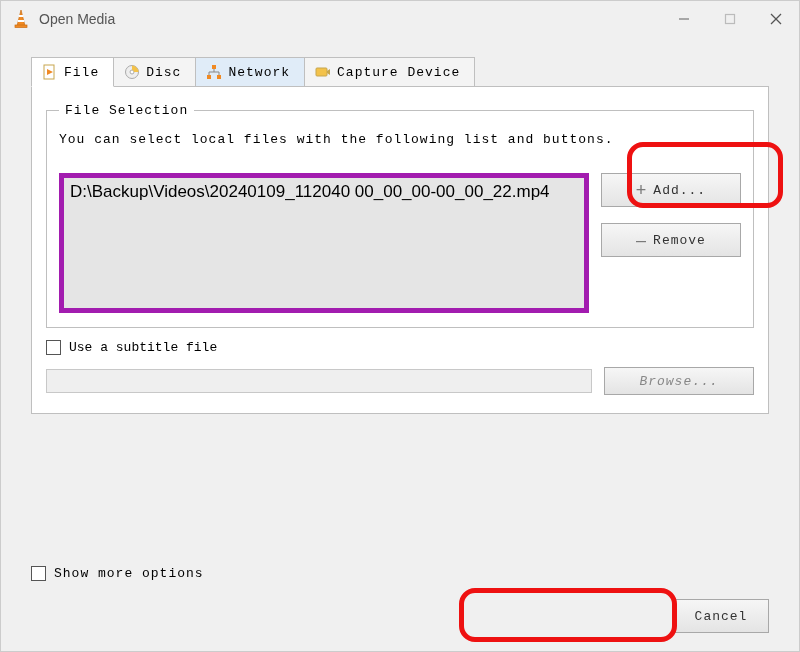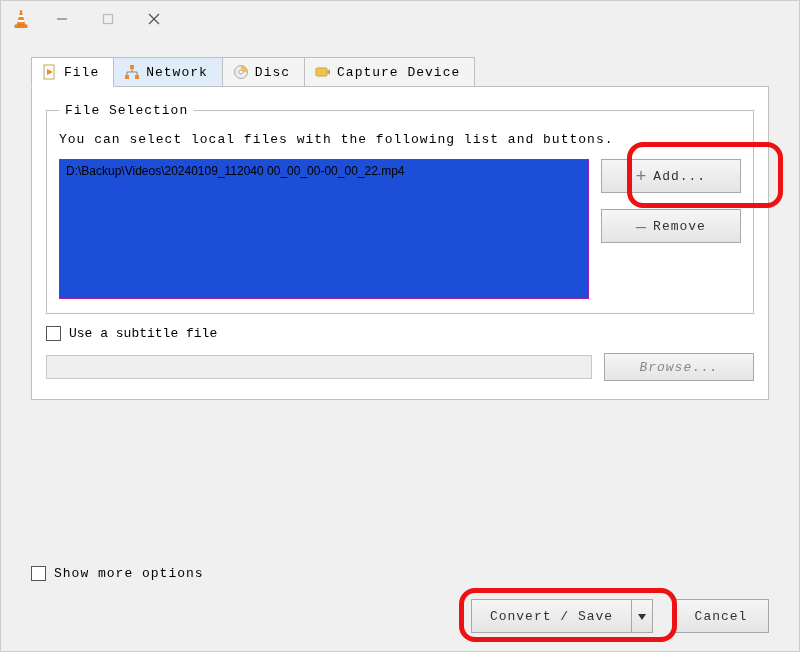--- a/index.html
+++ b/index.html
@@ -97,36 +97,36 @@
     border: 1px solid #bfbfbf;
     margin: 0 0 12px 0;
     padding: 10px 12px 14px 12px;
   }
   fieldset.section legend {
     padding: 0 6px;
     font-family: "SimSun","Courier New",monospace;
     letter-spacing: 1px;
   }
   .hint {
-    margin: 4px 0 12px 0;
+    margin: 4px 0 26px 0;
     font-family: "SimSun","Courier New",monospace;
     letter-spacing: 1px;
   }
   .filerow {
     display: flex;
     gap: 12px;
   }
   .filelist {
     flex: 1;
     height: 140px;
-    border: 1px solid #a21caf;
-    background: #1d4ed8;
+    border: 5px solid #a21caf;
+    background: #e5e5e5;
     padding: 4px 6px;
     font-family: "Segoe UI", Arial, sans-serif;
-    font-size: 12px;
+    font-size: 17px;
     overflow: hidden;
   }
   .filebtns {
     width: 140px;
     display: flex;
     flex-direction: column;
     gap: 16px;
     position: relative;
   }
   .btn {
@@ -225,20 +225,21 @@
 
   <div class="titlebar">
     <span class="app-icon">
       <svg viewBox="0 0 20 20">
           <path d="M10 1 L14 17 H6 Z" fill="#f08a24" stroke="#c96c10" stroke-width="0.7"></path>
           <rect x="4" y="16" width="12" height="2.5" fill="#f08a24" stroke="#c96c10" stroke-width="0.7"></rect>
           <rect x="7.6" y="6" width="4.8" height="2" fill="#fff"></rect>
           <rect x="6.8" y="11" width="6.4" height="2" fill="#fff"></rect>
         </svg>
     </span>
+    <span class="title">Open Media</span>
     <div class="winbtns">
       <div class="winbtn">
         <svg width="12" height="12" viewBox="0 0 12 12">
             <line x1="1" y1="6" x2="11" y2="6" stroke="#777" stroke-width="1.2"></line>
           </svg>
       </div>
       <div class="winbtn">
         <svg width="12" height="12" viewBox="0 0 12 12">
             <rect x="1.5" y="1.5" width="9" height="9" fill="none" stroke="#bbb" stroke-width="1.2"></rect>
           </svg>
@@ -256,44 +257,44 @@
 
     <div class="tabs">
       <div class="tab active">
         <span class="icon">
           <svg viewBox="0 0 16 16">
               <rect x="2" y="1" width="10" height="14" fill="#fff" stroke="#c7a64e" stroke-width="1"></rect>
               <polygon points="5,5 5,11 11,8" fill="#f08a24"></polygon>
             </svg>
         </span>
         <span>File</span>
+      </div>
+      <div class="tab">
+        <span class="icon">
+          <svg viewBox="0 0 16 16">
+              <circle cx="8" cy="8" r="6.5" fill="#eee" stroke="#aaa"></circle>
+              <circle cx="8" cy="8" r="2" fill="#fff" stroke="#aaa"></circle>
+              <path d="M8 1.5 A6.5 6.5 0 0 1 14.5 8 L10 8 A2 2 0 0 0 8 6 Z" fill="#f3c24a"></path>
+            </svg>
+        </span>
+        <span>Disc</span>
       </div>
       <div class="tab" style="background:#e0ecf8;">
         <span class="icon">
           <svg viewBox="0 0 16 16">
               <rect x="6" y="1" width="4" height="4" fill="#f08a24"></rect>
               <rect x="1" y="11" width="4" height="4" fill="#f08a24"></rect>
               <rect x="11" y="11" width="4" height="4" fill="#f08a24"></rect>
               <line x1="8" y1="5" x2="8" y2="8" stroke="#888"></line>
               <line x1="3" y1="11" x2="3" y2="8" stroke="#888"></line>
               <line x1="13" y1="11" x2="13" y2="8" stroke="#888"></line>
               <line x1="3" y1="8" x2="13" y2="8" stroke="#888"></line>
             </svg>
         </span>
         <span>Network</span>
-      </div>
-      <div class="tab">
-        <span class="icon">
-          <svg viewBox="0 0 16 16">
-              <circle cx="8" cy="8" r="6.5" fill="#eee" stroke="#aaa"></circle>
-              <circle cx="8" cy="8" r="2" fill="#fff" stroke="#aaa"></circle>
-              <path d="M8 1.5 A6.5 6.5 0 0 1 14.5 8 L10 8 A2 2 0 0 0 8 6 Z" fill="#f3c24a"></path>
-            </svg>
-        </span>
-        <span>Disc</span>
       </div>
       <div class="tab">
         <span class="icon">
           <svg viewBox="0 0 16 16">
               <rect x="1" y="4" width="11" height="8" rx="1" fill="#f3c24a" stroke="#c7a64e"></rect>
               <polygon points="12,7 15,5 15,11 12,9" fill="#c7a64e"></polygon>
             </svg>
         </span>
         <span>Capture Device</span>
       </div>
@@ -336,32 +337,20 @@
 
     <div class="spacer"></div>
   </div>
 
   <div class="footer">
     <div class="showmore">
       <span class="checkbox"></span>
       <span>Show more options</span>
     </div>
     <div class="footer-actions">
-      <div class="convertwrap">
-        <div class="btn" style="width:160px;">
-          <span>Convert / Save</span>
-        </div>
-        <div class="drop">
-          <span>
-            <svg width="8" height="6" viewBox="0 0 8 6">
-                <polygon points="0,0 8,0 4,6" fill="#333"></polygon>
-              </svg>
-          </span>
-        </div>
-      </div>
       <div class="btn cancel">
         <span>Cancel</span>
       </div>
     </div>
   </div>
 
   <div class="ring add"></div>
   <div class="ring convert"></div>
 
 </div>

